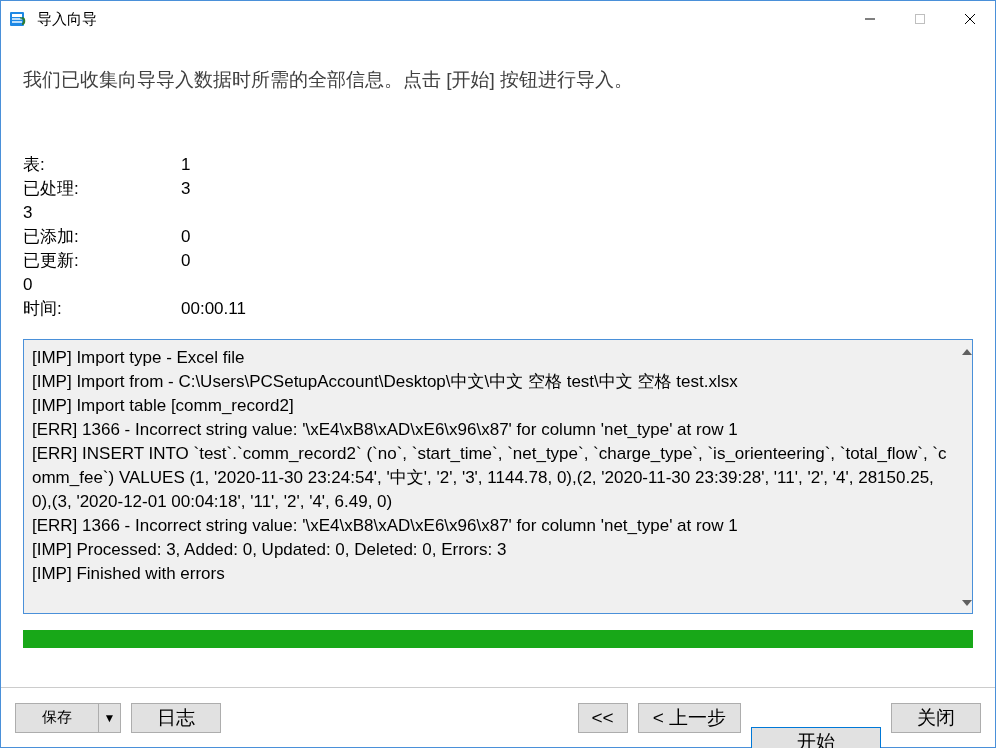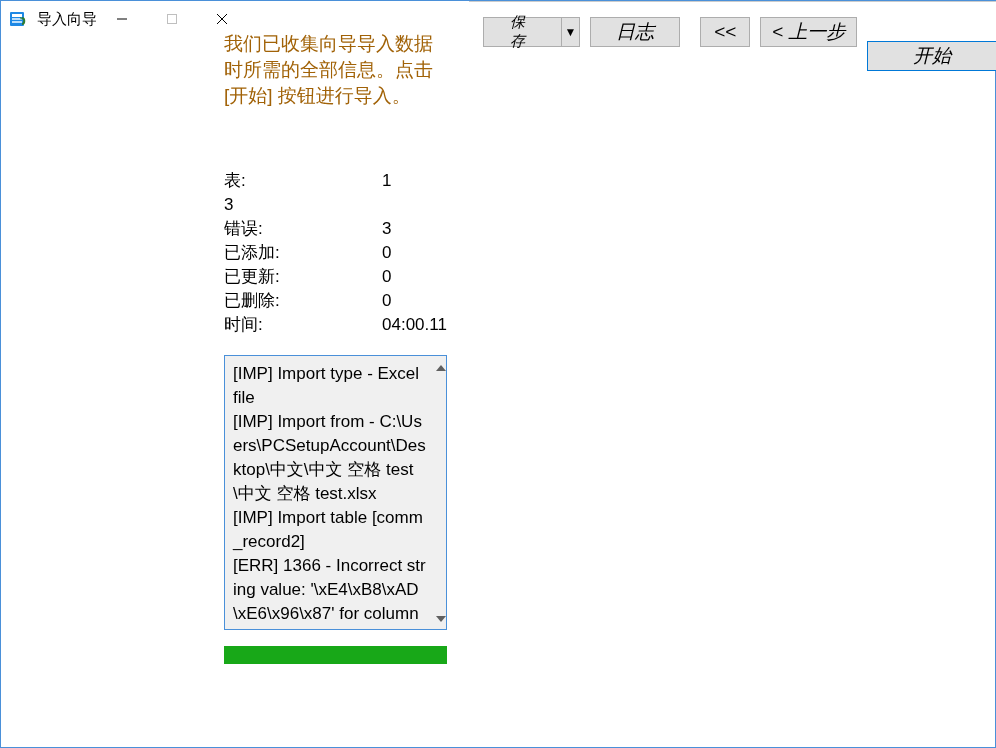--- a/index.html
+++ b/index.html
@@ -1,38 +1,38 @@
 <!DOCTYPE html>
 <html><head>
 <meta charset="utf-8">
 <style>
   * { box-sizing: border-box; }
   html, body { margin: 0; padding: 0; font-family: "Microsoft YaHei", "Segoe UI", sans-serif; font-size: 16px; color: #000; }
-  .window { width: 996px; height: 748px; border: 1px solid #4a90d9; background: #fff; display: flex; flex-direction: row; }
+  .window { width: 996px; height: 748px; border: 1px solid #4a90d9; background: #fff; display: flex; flex-direction: column; }
   .titlebar { height: 36px; display: flex; align-items: center; padding: 0 0 0 8px; }
   .titlebar-icon { width: 20px; height: 20px; margin-right: 8px; display: flex; align-items: center; justify-content: center; }
   .titlebar-title { flex: 0 0 auto; font-size: 15px; color: #000; }
   .titlebar-spacer { flex: 1 1 auto; }
   .titlebar-controls { display: flex; height: 100%; }
   .titlebar-btn { width: 50px; height: 100%; display: flex; align-items: center; justify-content: center; font-size: 16px; color: #000; }
   .titlebar-btn.disabled { color: #bfbfbf; }
   .titlebar-btn svg { display: block; }
   .content { flex: 1 1 auto; padding: 30px 22px 0 22px; display: flex; flex-direction: column; }
-  .headline { color: #a16207; font-size: 19px; margin-bottom: 60px; }
+  .headline { color: #404040; font-size: 19px; margin-bottom: 60px; }
   .stats { margin-bottom: 18px; }
   .stats-row { display: flex; font-size: 17px; line-height: 24px; }
   .stats-label { width: 158px; }
   .stats-value {  }
   .log-box { border: 1px solid #4a90d9; background: #f0f0f0; height: 275px; position: relative; display: flex; }
   .log-text { flex: 1 1 auto; padding: 6px 8px; font-size: 17px; line-height: 24px; white-space: pre-wrap; word-break: break-all; overflow: hidden; color: #000; }
   .scrollbar { width: 22px; background: #f0f0f0; display: flex; flex-direction: column; align-items: center; justify-content: space-between; padding: 4px 0; }
   .scroll-arrow { color: #666; font-size: 12px; }
   .progress { height: 18px; background: #f0f0f0; margin-top: 16px; position: relative; }
   .progress-fill { height: 100%; background: #18a818; width: 100%; }
-  .footer { height: 60px; border-top: 1px solid #ccc; display: flex; align-items: center; padding: 0 14px; gap: 10px; background: #fff; font-style: italic; }
+  .footer { height: 60px; border-top: 1px solid #ccc; display: flex; align-items: center; padding: 0 14px; gap: 10px; background: #fff; }
   .footer-spacer { flex: 1 1 auto; }
   .btn { height: 30px; min-width: 90px; border: 1px solid #adadad; background: #e1e1e1; display: flex; align-items: center; justify-content: center; font-size: 19px; padding: 0 14px; cursor: default; white-space: nowrap; }
   .btn.default { border: 1px solid #0078d7; margin-top: 48px; }
   .btn-split { display: flex; height: 30px; }
   .btn-split .main { border: 1px solid #adadad; background: #e1e1e1; height: 100%; display: flex; align-items: center; justify-content: center; font-size: 15px; padding: 0 26px; }
   .btn-split .drop { border: 1px solid #adadad; border-left: none; background: #e1e1e1; height: 100%; width: 22px; display: flex; align-items: center; justify-content: center; font-size: 14px; }
   .btn.small { min-width: 50px; padding: 0 12px; }
   .caret { display: block; font-size: 12px; line-height: 1; }
 </style>
 </head>
@@ -76,41 +76,40 @@
   <div class="content">
 
     <div class="headline">我们已收集向导导入数据时所需的全部信息。点击 [开始] 按钮进行导入。</div>
 
     <div class="stats">
         <div class="stats-row">
           <div class="stats-label">表:</div>
           <div class="stats-value">1</div>
         </div>
         <div class="stats-row">
+          <div class="stats-label">已处理:</div>
           <div class="stats-value">3</div>
         </div>
         <div class="stats-row">
-          <div class="stats-label">错误:</div>
           <div class="stats-value">3</div>
         </div>
         <div class="stats-row">
           <div class="stats-label">已添加:</div>
           <div class="stats-value">0</div>
         </div>
         <div class="stats-row">
           <div class="stats-label">已更新:</div>
           <div class="stats-value">0</div>
         </div>
         <div class="stats-row">
-          <div class="stats-label">已删除:</div>
           <div class="stats-value">0</div>
         </div>
         <div class="stats-row">
           <div class="stats-label">时间:</div>
-          <div class="stats-value">04:00.11</div>
+          <div class="stats-value">00:00.11</div>
         </div>
       </div>
 
     <div class="log-box">
       <div class="log-text">[IMP] Import type - Excel file
 [IMP] Import from - C:\Users\PCSetupAccount\Desktop\中文\中文 空格 test\中文 空格 test.xlsx
 [IMP] Import table [comm_record2]
 [ERR] 1366 - Incorrect string value: '\xE4\xB8\xAD\xE6\x96\x87' for column 'net_type' at row 1
 [ERR] INSERT INTO `test`.`comm_record2` (`no`, `start_time`, `net_type`, `charge_type`, `is_orienteering`, `total_flow`, `comm_fee`) VALUES (1, '2020-11-30 23:24:54', '中文', '2', '3', 1144.78, 0),(2, '2020-11-30 23:39:28', '11', '2', '4', 28150.25, 0),(3, '2020-12-01 00:04:18', '11', '2', '4', 6.49, 0)
 [ERR] 1366 - Incorrect string value: '\xE4\xB8\xAD\xE6\x96\x87' for column 'net_type' at row 1

